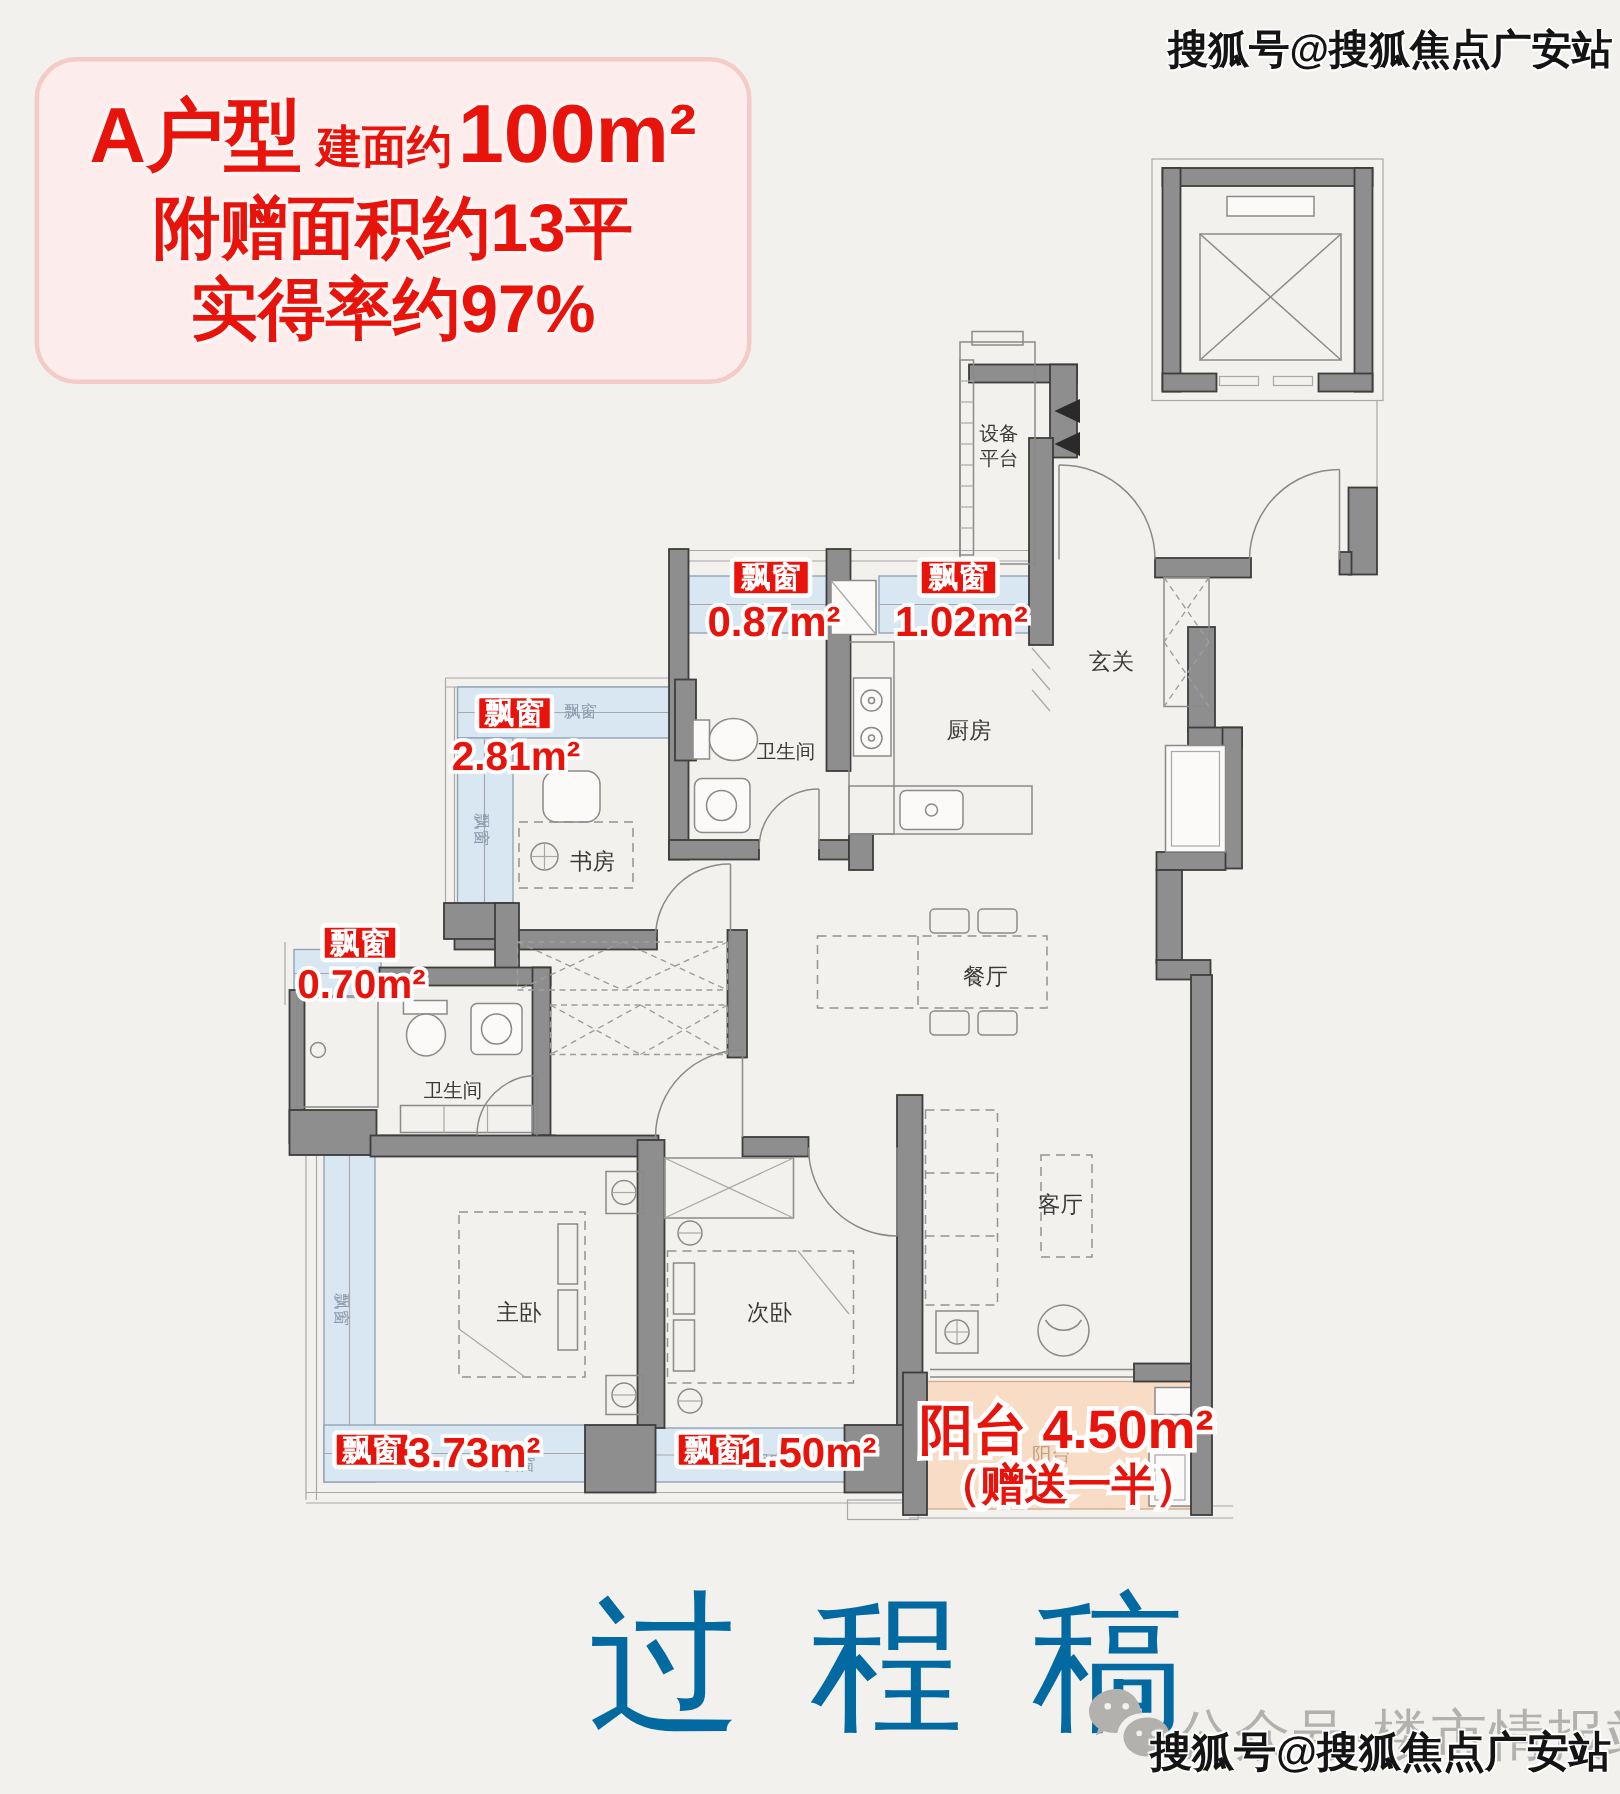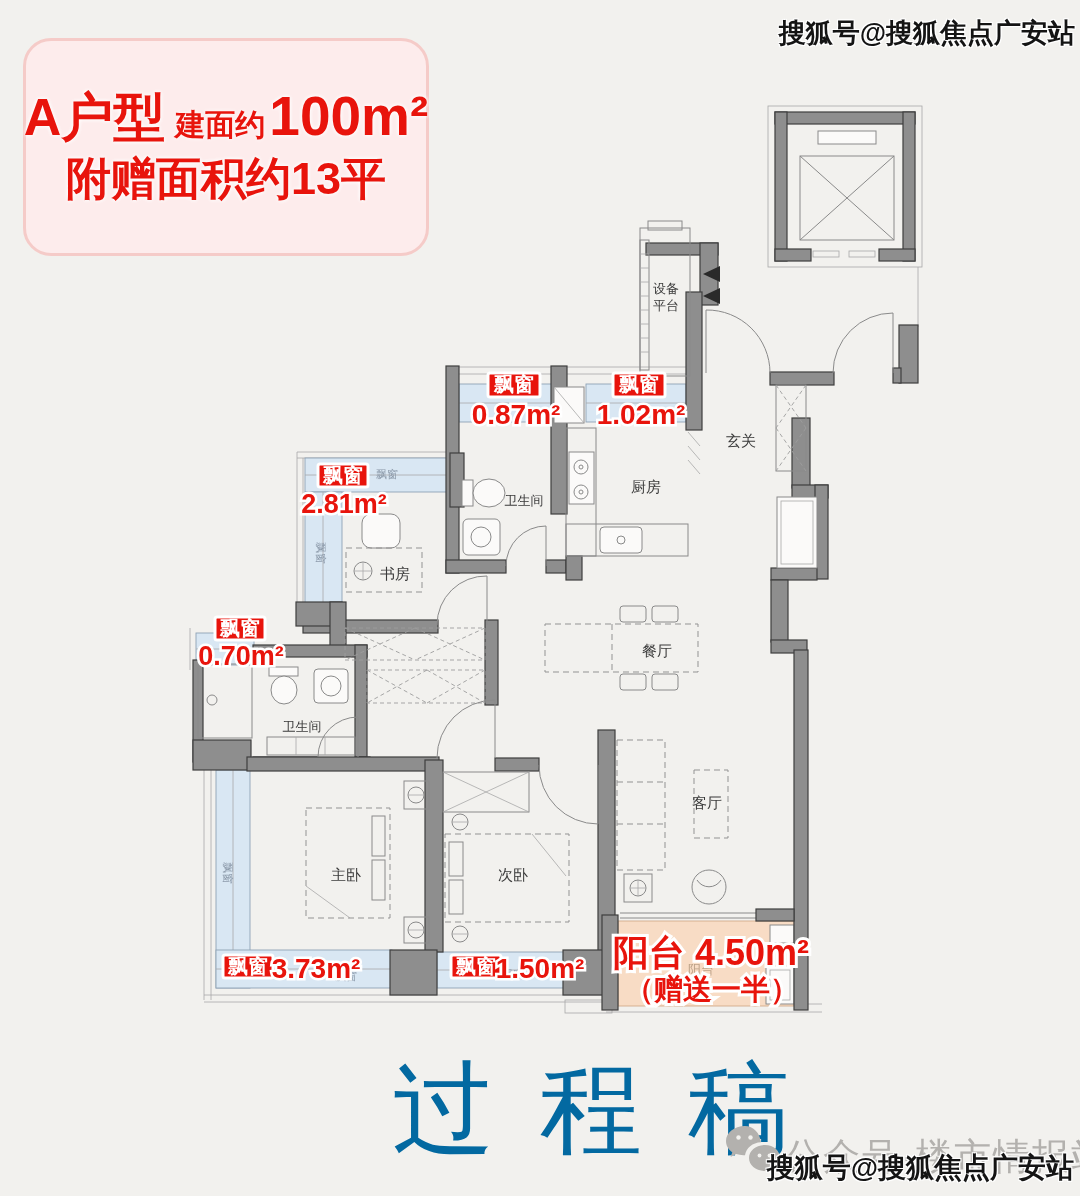--- a/index.html
+++ b/index.html
@@ -23,21 +23,21 @@
   .bay-s{font:11px "Liberation Sans",sans-serif;fill:#8d9bab;text-anchor:middle;}
   .balc-s{font:13px "Liberation Sans",sans-serif;fill:#bca288;text-anchor:middle;}
   .badge{fill:var(--red,#e8140c);stroke:#ffffff;stroke-width:3;}
   .badge-t{font:700 20px "Liberation Sans",sans-serif;fill:#fff;text-anchor:middle;}
   .num{font:700 28px "Liberation Sans",sans-serif;fill:var(--red,#e8140c);stroke:#fff;stroke-width:5;paint-order:stroke;text-anchor:middle;}
   .num27{font-size:27px;}
   .balc-red1{font:700 36px "Liberation Sans",sans-serif;fill:var(--red,#e8140c);stroke:#fff;stroke-width:6;paint-order:stroke;text-anchor:middle;}
   .balc-red2{font:700 29px "Liberation Sans",sans-serif;fill:var(--red,#e8140c);stroke:#fff;stroke-width:6;paint-order:stroke;text-anchor:middle;}
 
   
-  .header-card{position:absolute;left:23px;top:38px;width:406px;height:218px;box-sizing:border-box;
+  .header-card{position:absolute;left:23px;top:38px;width:478px;height:218px;box-sizing:border-box;
     background:var(--header_bg,#fdecec);border:3px solid var(--header_border,#f5cbc8);border-radius:28px;
     display:flex;flex-direction:column;align-items:center;justify-content:center;z-index:5;}
   .header-card .l1{white-space:nowrap;line-height:1;margin-bottom:8px;}
   .h-big{font-size:52px;font-weight:700;color:var(--red,#e8140c);text-shadow:0 0 4px #fff,0 0 4px #fff;}
   .h-mid{font-size:30px;font-weight:700;color:var(--red,#e8140c);margin:0 4px 0 10px;text-shadow:0 0 4px #fff;}
   .h-big2{font-size:55px;font-weight:800;color:var(--red,#e8140c);text-shadow:0 0 4px #fff,0 0 4px #fff;}
   .h-line{font-size:45px;font-weight:700;color:var(--red,#e8140c);line-height:1.18;text-shadow:0 0 4px #fff,0 0 4px #fff;white-space:nowrap;}
 
   .sohu{position:absolute;font-weight:700;color:#141414;white-space:nowrap;z-index:7;
     text-shadow:1px 1px 0 #fff,-1px -1px 0 #fff,1px -1px 0 #fff,-1px 1px 0 #fff,0 0 3px #fff;text-align:center;}
@@ -346,20 +346,21 @@
     <text class="balc-red1" x="711" y="965">阳台 4.50m²</text>
     <text class="balc-red2" x="712" y="999">（赠送一半）</text>
   </g>
 </svg>
 
 <div class="header-card">
   <div class="l1">
     <span class="h-big">A户型</span><span class="h-mid">建面约</span><span class="h-big2">100m²</span>
   </div>
   <div class="h-line">附赠面积约13平</div>
+  <div class="h-line">实得率约97%</div>
 </div>
 
 <div class="sohu sohu-top">搜狐号@搜狐焦点广安站</div>
 <div class="draft">过程稿</div>
 <div class="wechat-icon">
   <svg width="58" height="48" viewBox="0 0 58 48">
     <g fill="#b3b1ae">
       <path d="M21 2 C10 2 2 9 2 17 c0 4.6 2.4 8.6 6.3 11.3 L6.6 33 l5.5-2.9 c2.7 0.9 5.8 1.3 8.9 1.1 C22.1 24 28.5 18.5 37 18.2 36 9.2 29.3 2 21 2 Z"></path>
       <circle fill="#f2f1ee" cx="14.5" cy="13.5" r="2.2"></circle>
       <circle fill="#f2f1ee" cx="26.5" cy="13.5" r="2.2"></circle>

